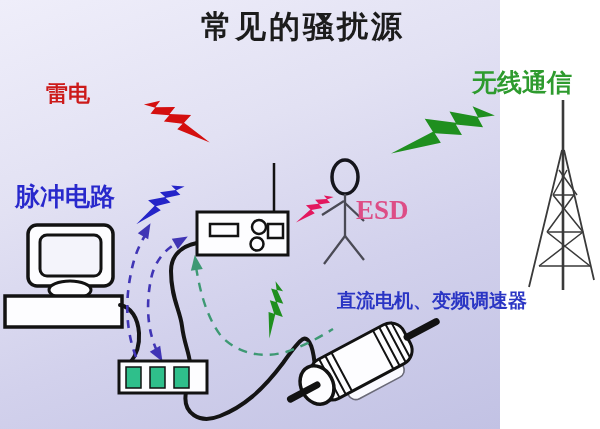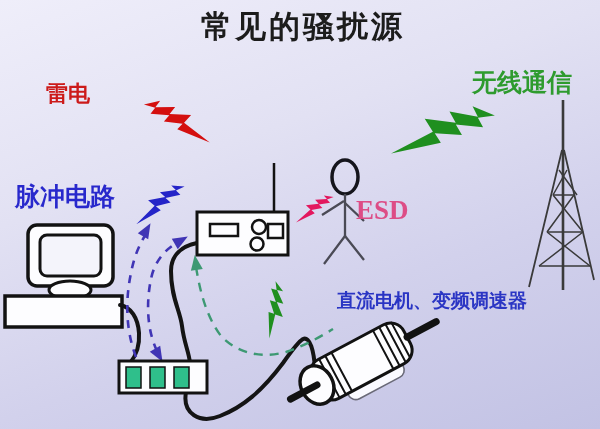--- a/index.html
+++ b/index.html
@@ -1,17 +1,17 @@
 <!DOCTYPE html>
 <html><head>
 <meta charset="utf-8">
 <style>
   html,body{margin:0;padding:0;}
   body{width:600px;height:429px;overflow:hidden;font-family:"Liberation Sans",sans-serif;}
-  .stage{position:relative;width:600px;height:429px;
+  .stage{position:relative;width:500px;height:429px;
          background:linear-gradient(160deg,#efeefa 0%,#e2e1f3 35%,#d2d1ec 65%,#c2c2e4 100%);}
   svg{position:absolute;left:0;top:0;}
   .title-text{font-family:"Liberation Serif",serif;font-weight:bold;font-size:31px;letter-spacing:3px;}
   .lbl-zh{font-family:"Liberation Sans",sans-serif;font-weight:bold;}
   .lbl-leidian{font-size:22px;}
   .lbl-wuxian{font-size:25px;}
   .lbl-maichong{font-size:25px;}
   .lbl-motor{font-size:19px;}
   .lbl-esd{font-family:"Liberation Serif",serif;font-weight:bold;font-size:27px;}
   .outline{fill:#fdfdff;stroke:#121212;}

